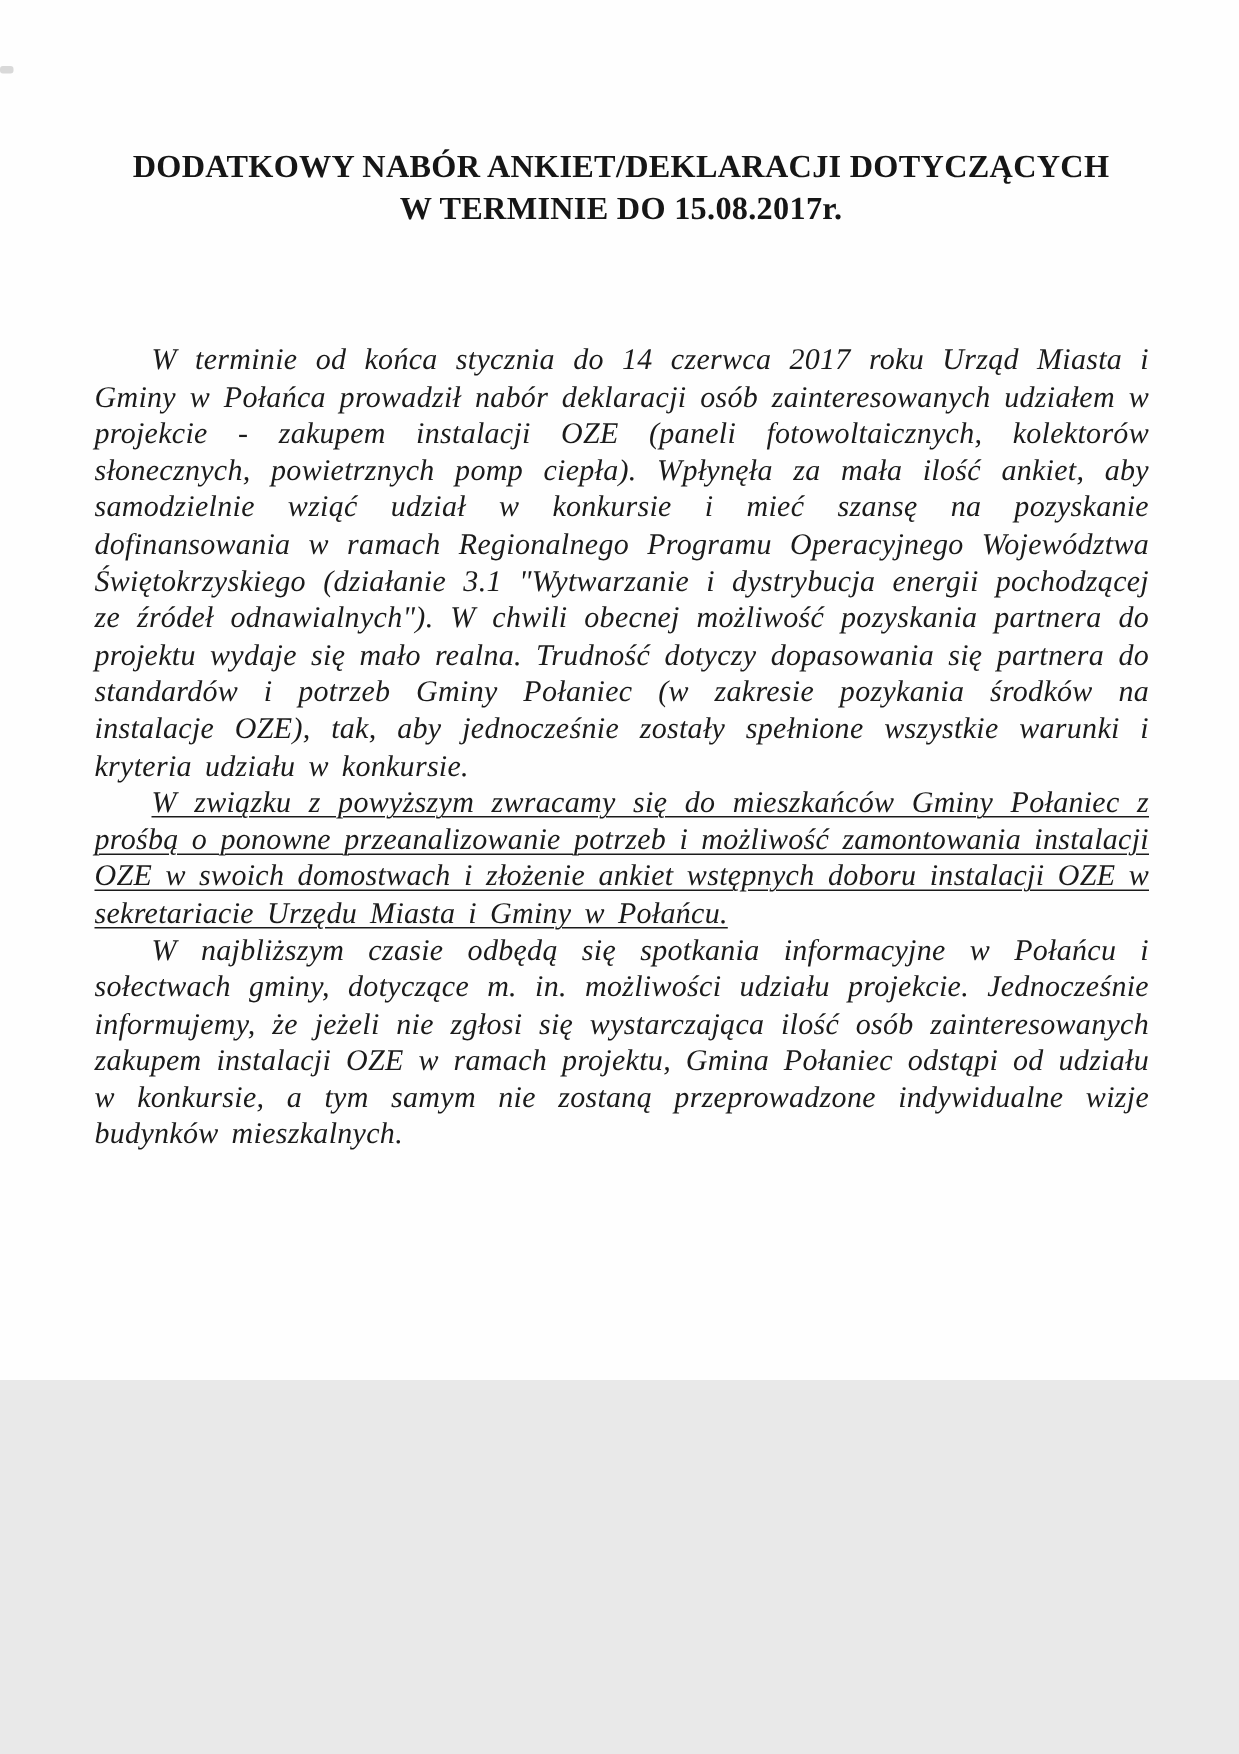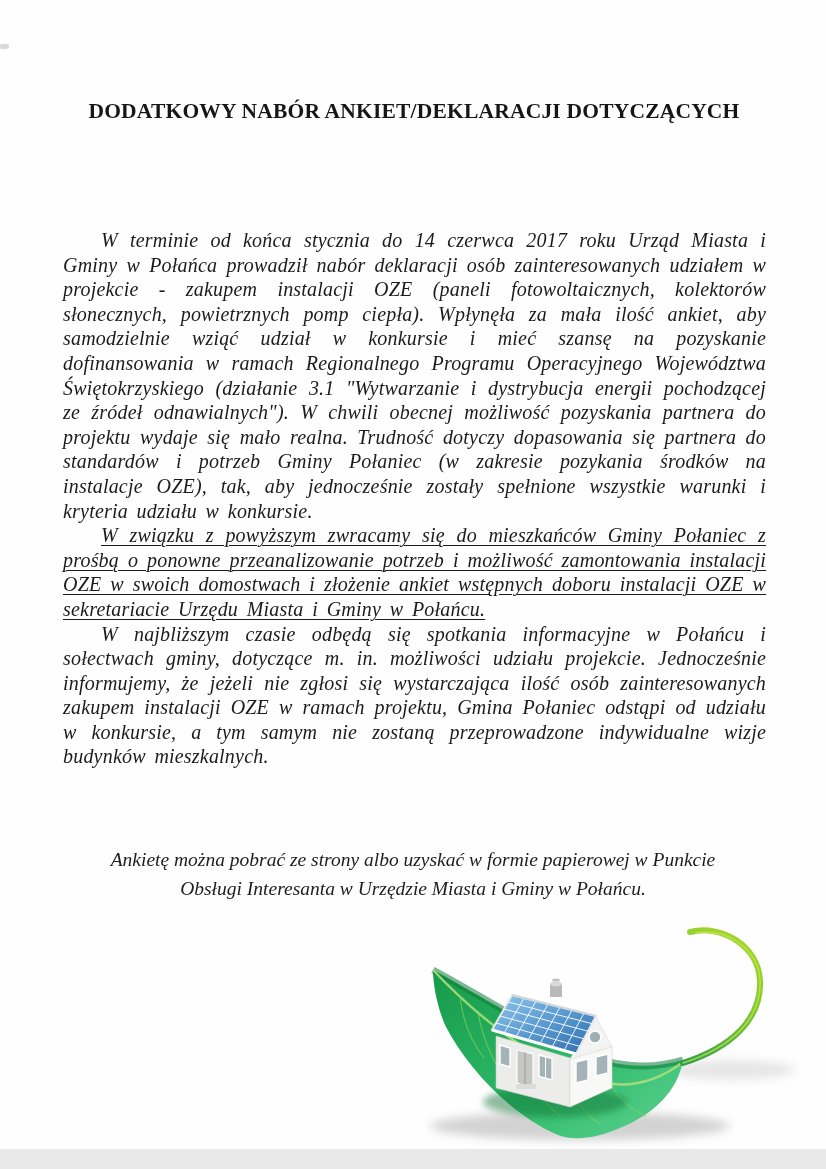--- a/index.html
+++ b/index.html
@@ -1,18 +1,18 @@
 <!DOCTYPE html>
 <html lang="pl"><head>
 <meta charset="utf-8">
 <style>
   html,body{margin:0;padding:0;background:#e9e9e9;}
   .page{
     position:relative;
-    width:826px;height:1149px;
+    width:826px;height:920px;
     background:#fefefe;
     font-family:"Liberation Serif", serif;
     color:#1b1b1b;
     overflow:hidden;
     margin:0 auto;
     box-shadow:0 0 6px rgba(0,0,0,.25);
   }
   .doc-title{
     position:absolute;top:97px;left:62px;width:704px;
     margin:0;text-align:center;
@@ -57,29 +57,29 @@
 </style>
 </head>
 <body>
 
 <div class="page">
 
   <div class="artifact-dash"></div>
 
   <h1 class="doc-title">
     <span class="title-line">DODATKOWY NABÓR ANKIET/DEKLARACJI DOTYCZĄCYCH</span>
+    <span class="title-line">W TERMINIE DO 15.08.2017r.</span>
   </h1>
 
   <div class="body-text">
     <p class="para">W terminie od końca stycznia do 14 czerwca 2017 roku Urząd Miasta i Gminy w Połańca prowadził nabór deklaracji osób zainteresowanych udziałem w projekcie - zakupem instalacji OZE (paneli fotowoltaicznych, kolektorów słonecznych, powietrznych pomp ciepła). Wpłynęła za mała ilość ankiet, aby samodzielnie wziąć udział w konkursie i mieć szansę na pozyskanie dofinansowania w ramach Regionalnego Programu Operacyjnego Województwa Świętokrzyskiego (działanie 3.1 "Wytwarzanie i dystrybucja energii pochodzącej ze źródeł odnawialnych"). W chwili obecnej możliwość pozyskania partnera do projektu wydaje się mało realna. Trudność dotyczy dopasowania się partnera do standardów i potrzeb Gminy Połaniec (w zakresie pozykania środków na instalacje OZE), tak, aby jednocześnie zostały spełnione wszystkie warunki i kryteria udziału w konkursie.</p>
     <p class="para underlined">W związku z powyższym zwracamy się do mieszkańców Gminy Połaniec z prośbą o ponowne przeanalizowanie potrzeb i możliwość zamontowania instalacji OZE w swoich domostwach i złożenie ankiet wstępnych doboru instalacji OZE w sekretariacie Urzędu Miasta i Gminy w Połańcu.</p>
     <p class="para">W najbliższym czasie odbędą się spotkania informacyjne w Połańcu i sołectwach gminy, dotyczące m. in. możliwości udziału projekcie. Jednocześnie informujemy, że jeżeli nie zgłosi się wystarczająca ilość osób zainteresowanych zakupem instalacji OZE w ramach projektu, Gmina Połaniec odstąpi od udziału w konkursie, a tym samym nie zostaną przeprowadzone indywidualne wizje budynków mieszkalnych.</p>
   </div>
 
-  <p class="footnote">Ankietę można pobrać ze strony albo uzyskać w formie papierowej w Punkcie Obsługi Interesanta w Urzędzie Miasta i Gminy w Połańcu.</p>
 
   <div class="illustration">
     <svg width="426" height="249" viewBox="0 0 426 249" xmlns="http://www.w3.org/2000/svg">
       <defs>
         <linearGradient id="leafG" x1="0" y1="0" x2="1" y2="1">
           <stop offset="0" stop-color="#169a4a"></stop>
           <stop offset="0.55" stop-color="#2db968"></stop>
           <stop offset="1" stop-color="#5ed292"></stop>
         </linearGradient>
         <linearGradient id="stemG" gradientUnits="userSpaceOnUse" x1="283" y1="143" x2="355" y2="15">

